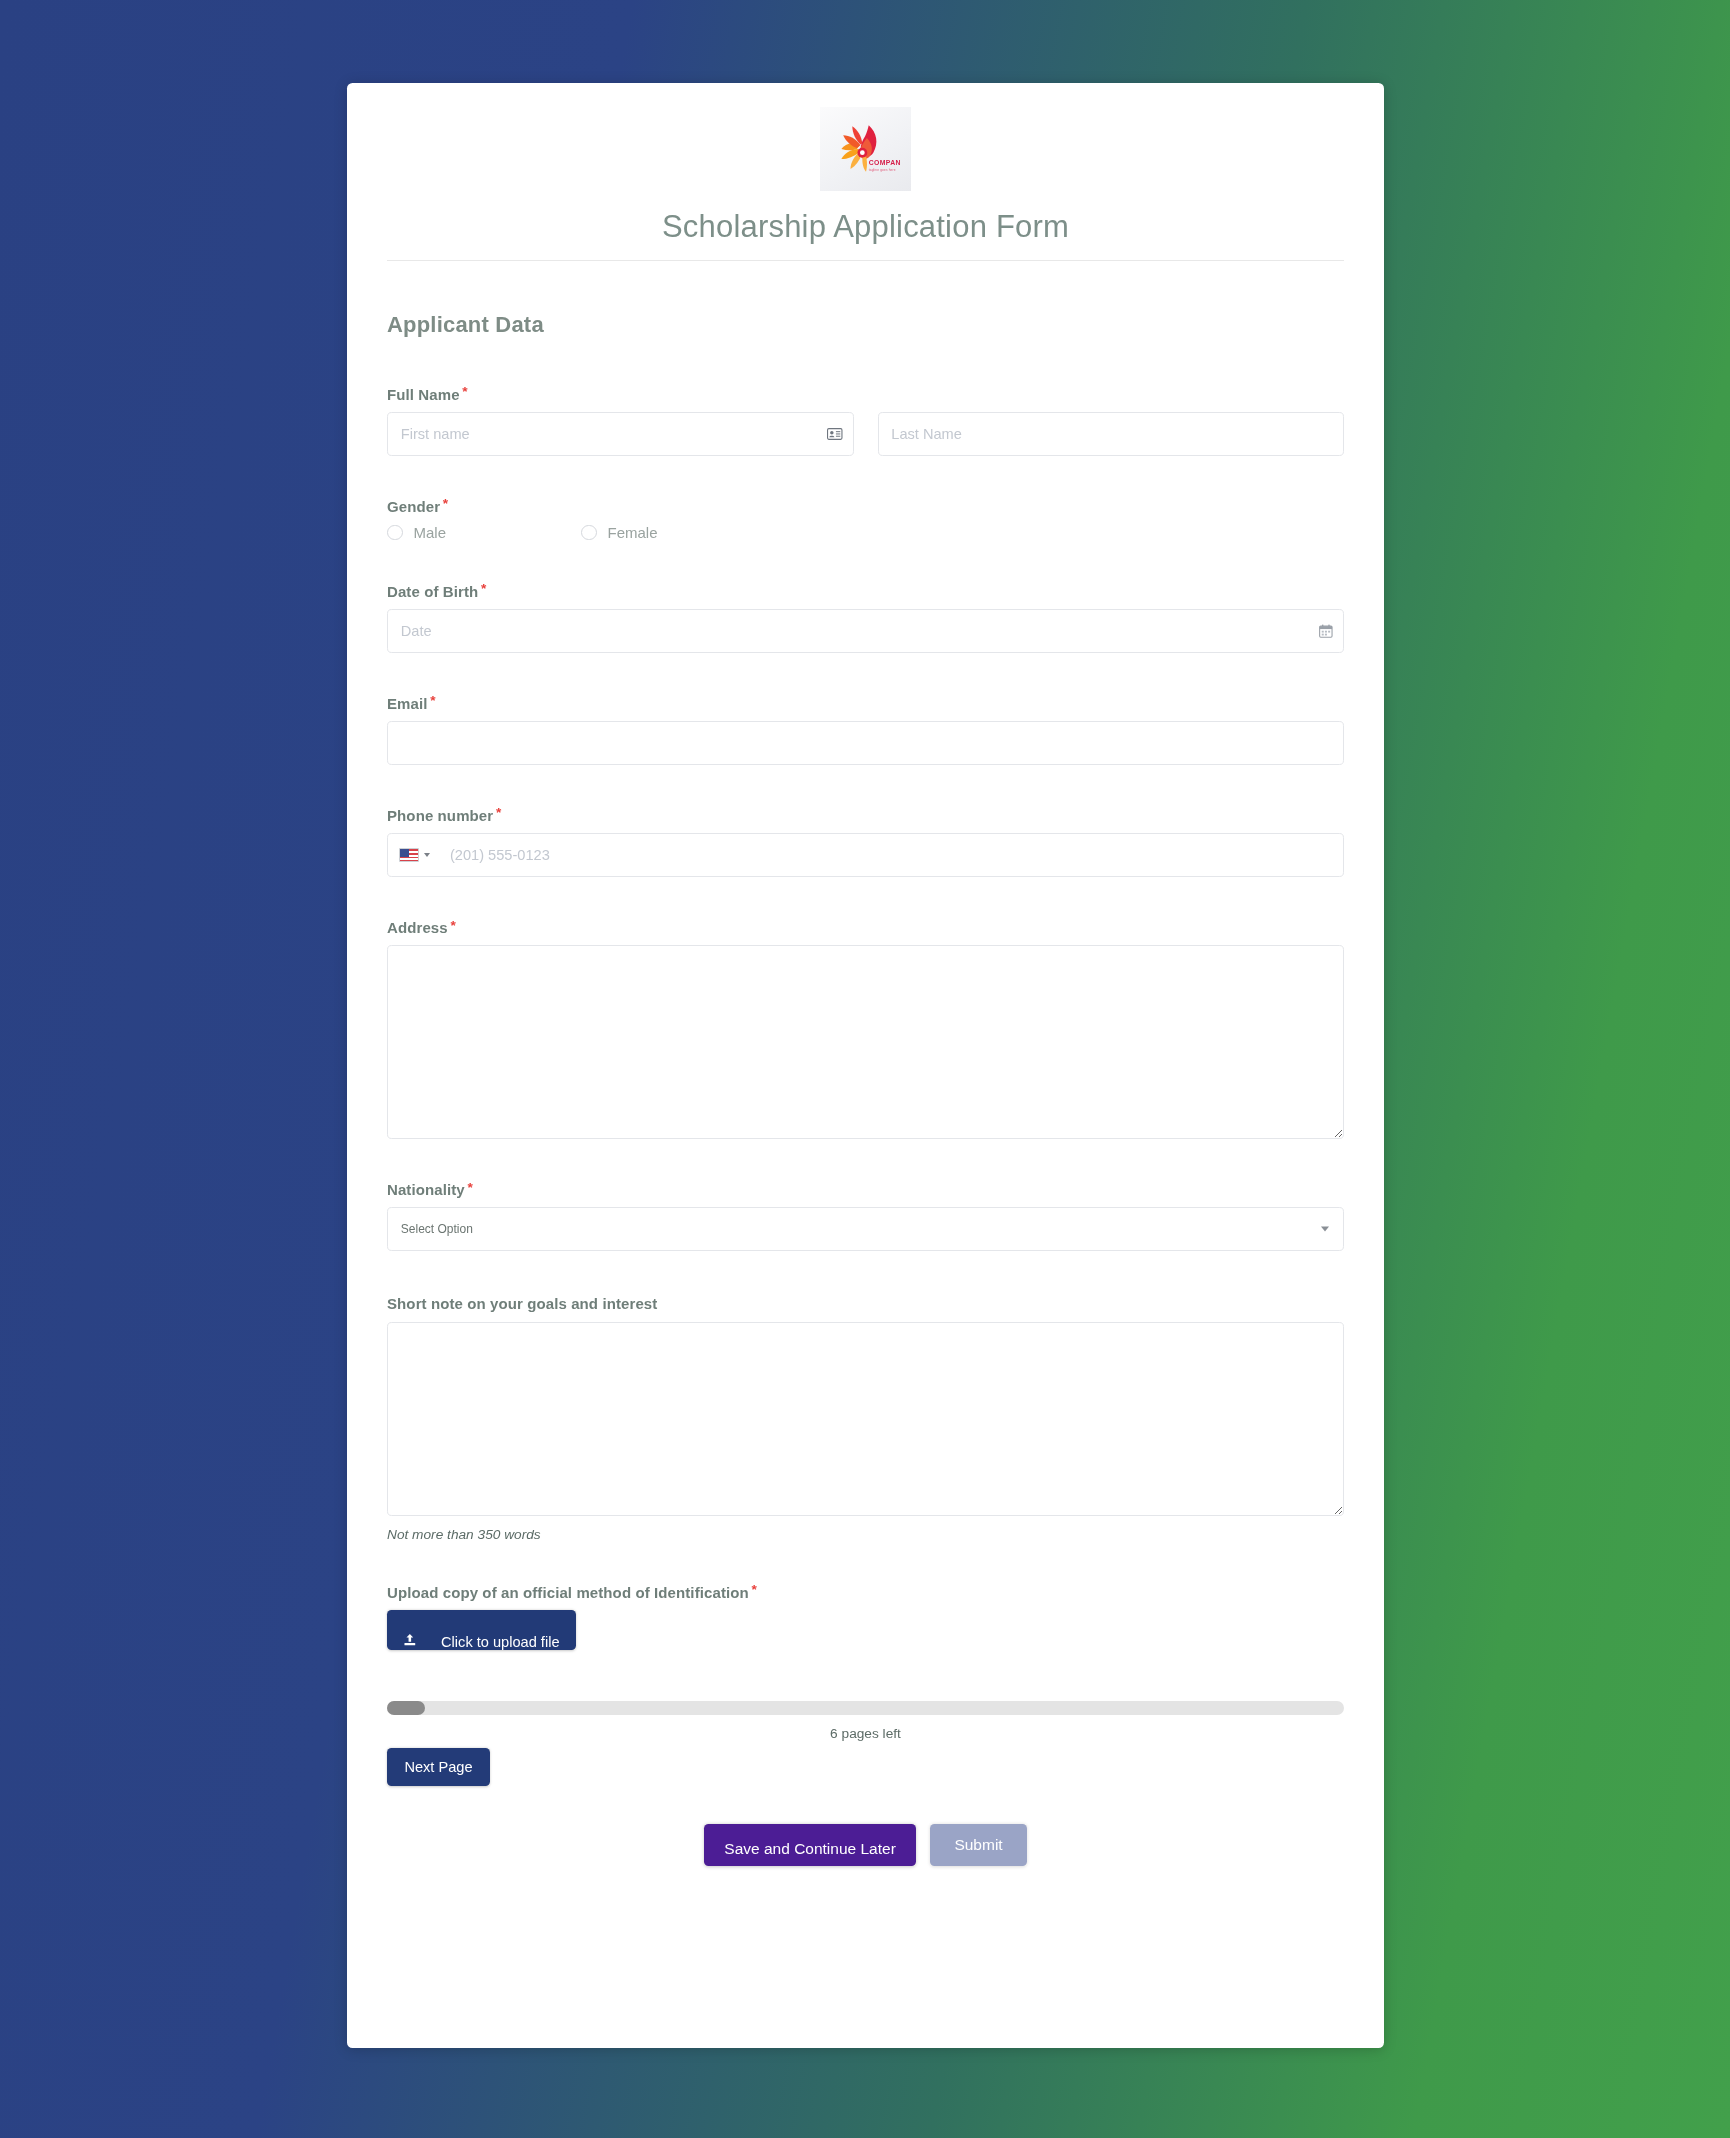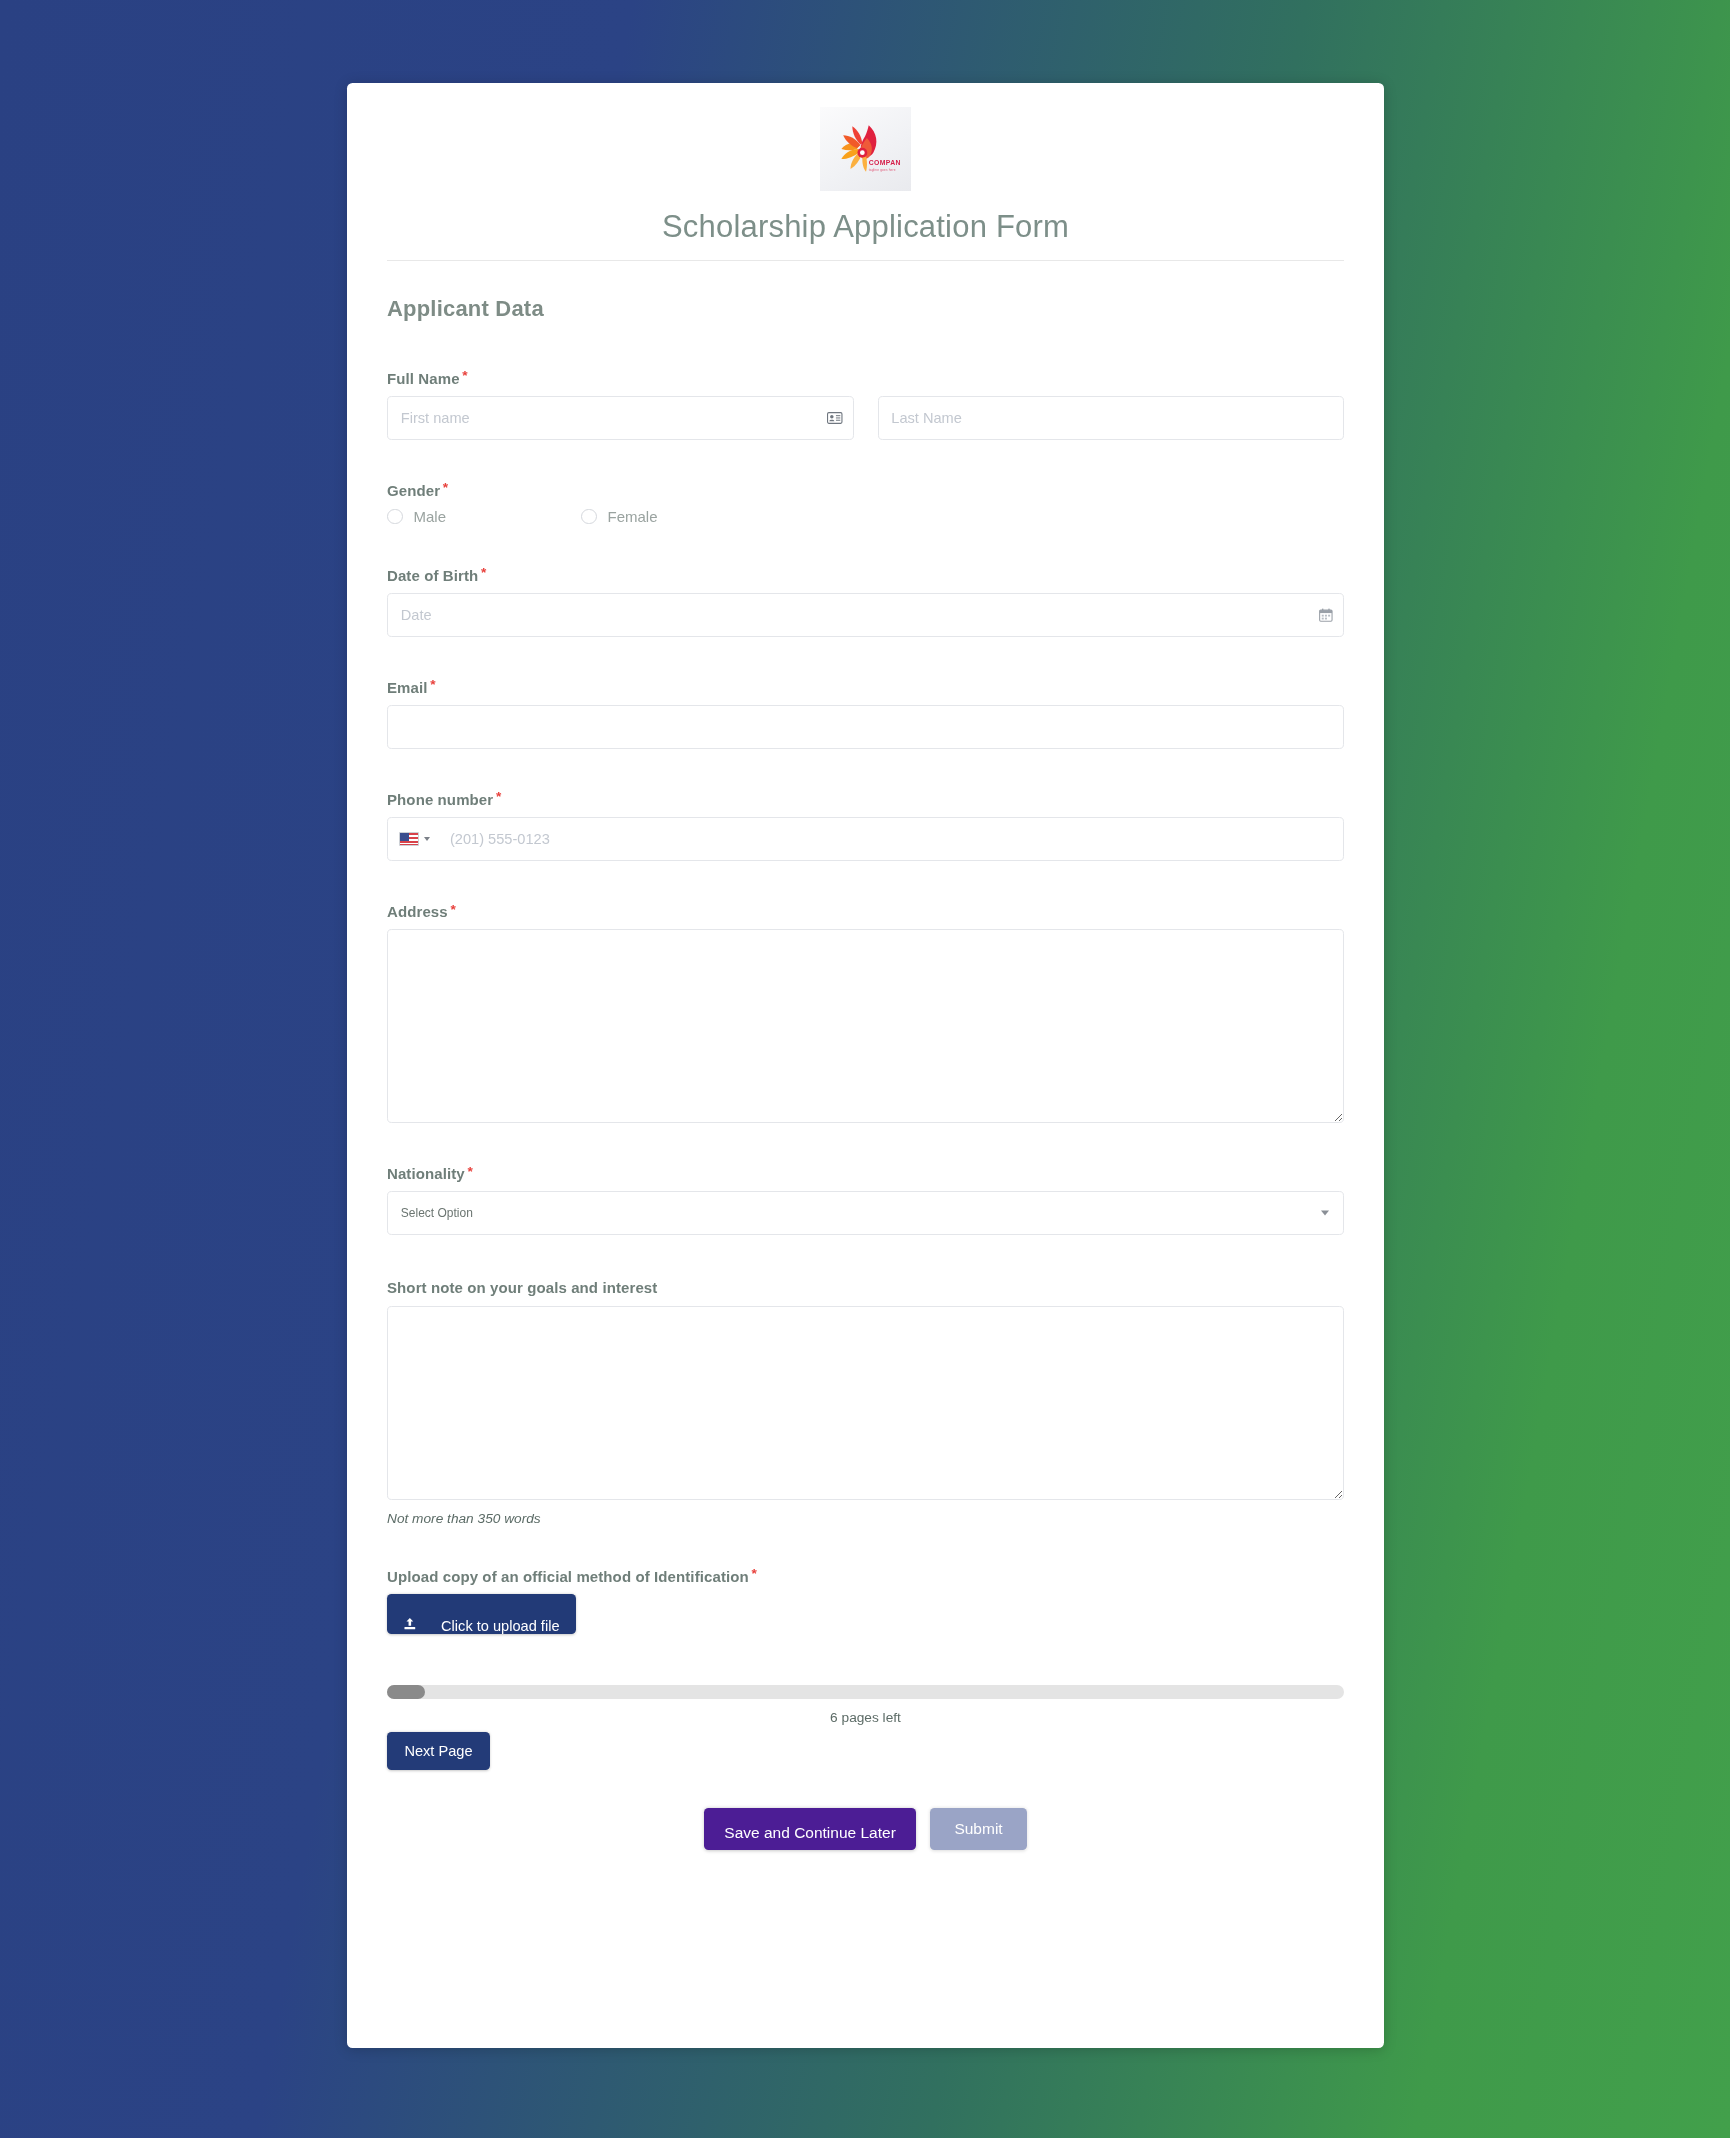--- a/index.html
+++ b/index.html
@@ -34,21 +34,21 @@
     letter-spacing: 0.2px;
   }
   .hdr-rule {
     margin: 14.6px 40px 0 40px; height: 0.9px; background: #e8e8e8;
   }
 
   
   .body { padding: 35px 40px 0 40px; }
   .section-title {
     font-size: 22px; color: #7e8c86; font-weight: 600;
-    margin: 0 0 48px 0; letter-spacing: 0.2px;
+    margin: 16px 0 48px 0; letter-spacing: 0.2px;
   }
 
   .field { margin-bottom: 0; }
   .label {
     font-size: 15px; color: #6f7e79; font-weight: 600;
     margin-bottom: 9.1px; display: block; letter-spacing: 0.1px;
   }
   .label .req { color: #e8413c; font-size: 13.7px; position: relative; top:-3.7px; margin-left: 2.7px; }
 
   .inp {

